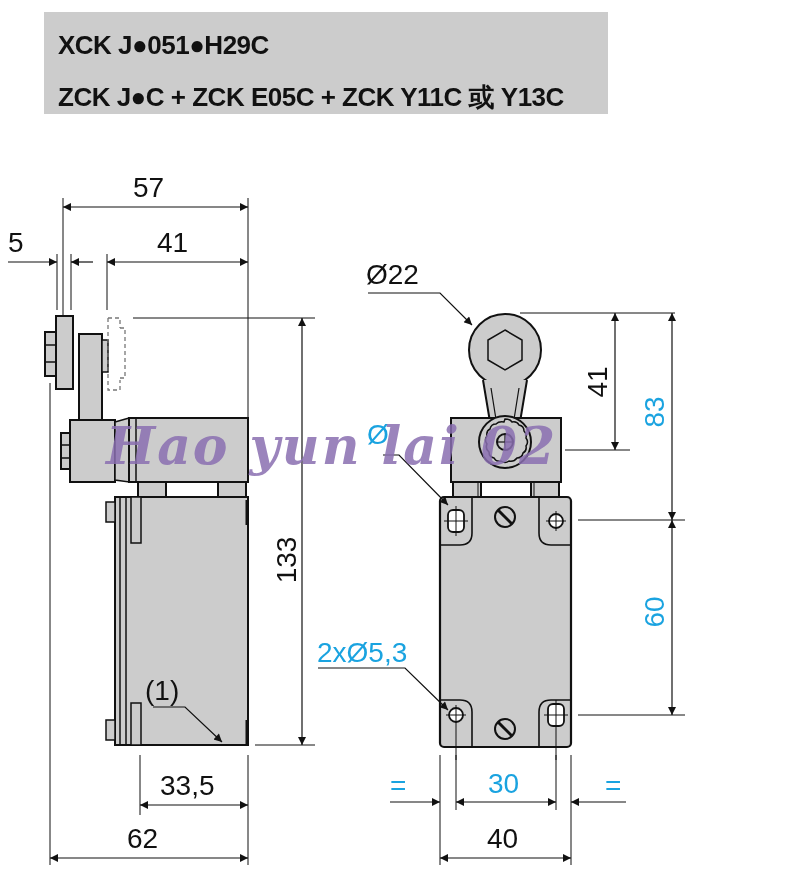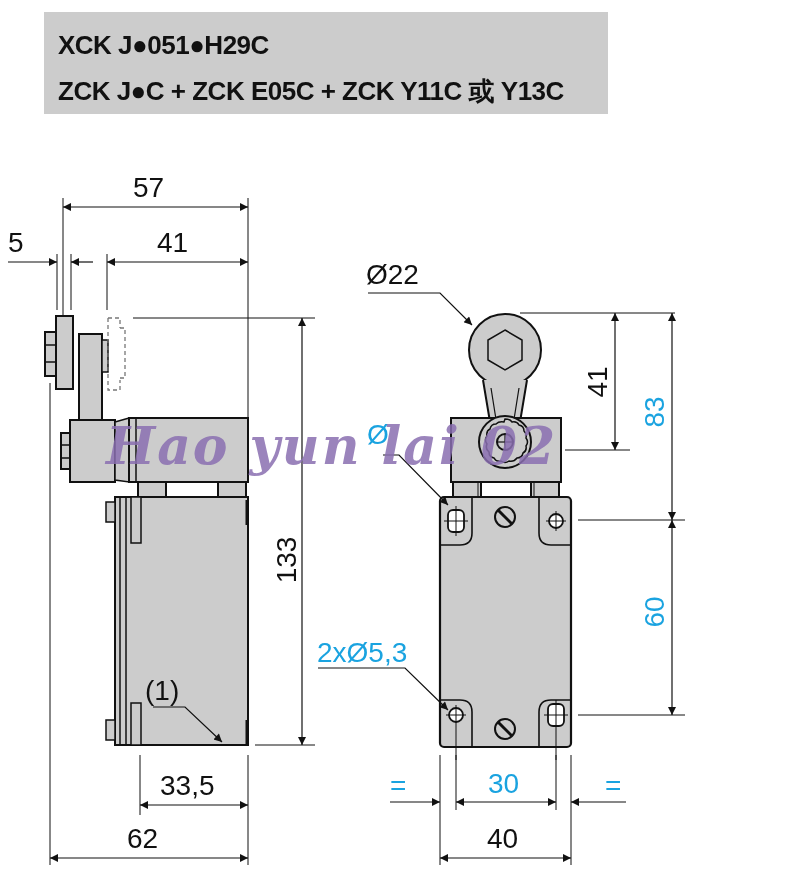--- a/index.html
+++ b/index.html
@@ -3,21 +3,21 @@
 <meta charset="utf-8">
 <style>
   html, body { margin: 0; padding: 0; background: #ffffff; }
   body { width: 800px; height: 895px; position: relative; overflow: hidden;
          font-family: "Liberation Sans", "DejaVu Sans", sans-serif; }
   .header { position: absolute; left: 4px; top: 12px; width: 564px; height: 102px;
             background: #cccccc; margin-left: 40px; }
   .header .line { position: absolute; left: 14px; font-weight: bold; color: #111;
                   font-size: 26px; letter-spacing: -0.5px; white-space: nowrap; }
   .header .l1 { top: 18px; }
-  .header .l2 { top: 62px; }
+  .header .l2 { top: 68px; }
   svg.drawing { position: absolute; left: 0; top: 0; }
   .dim { font-family: "Liberation Sans", "DejaVu Sans", sans-serif; font-size: 28px; fill: #111; }
   .dim.blue { fill: #1aa3e0; }
   .wm { font-family: "DejaVu Serif", "Liberation Serif", serif; font-style: italic; font-weight: bold;
         font-size: 52px; fill: #8a6fb0; fill-opacity: 0.85; letter-spacing: 2px; }
 </style>
 </head>
 <body>
 
 <div class="header">

